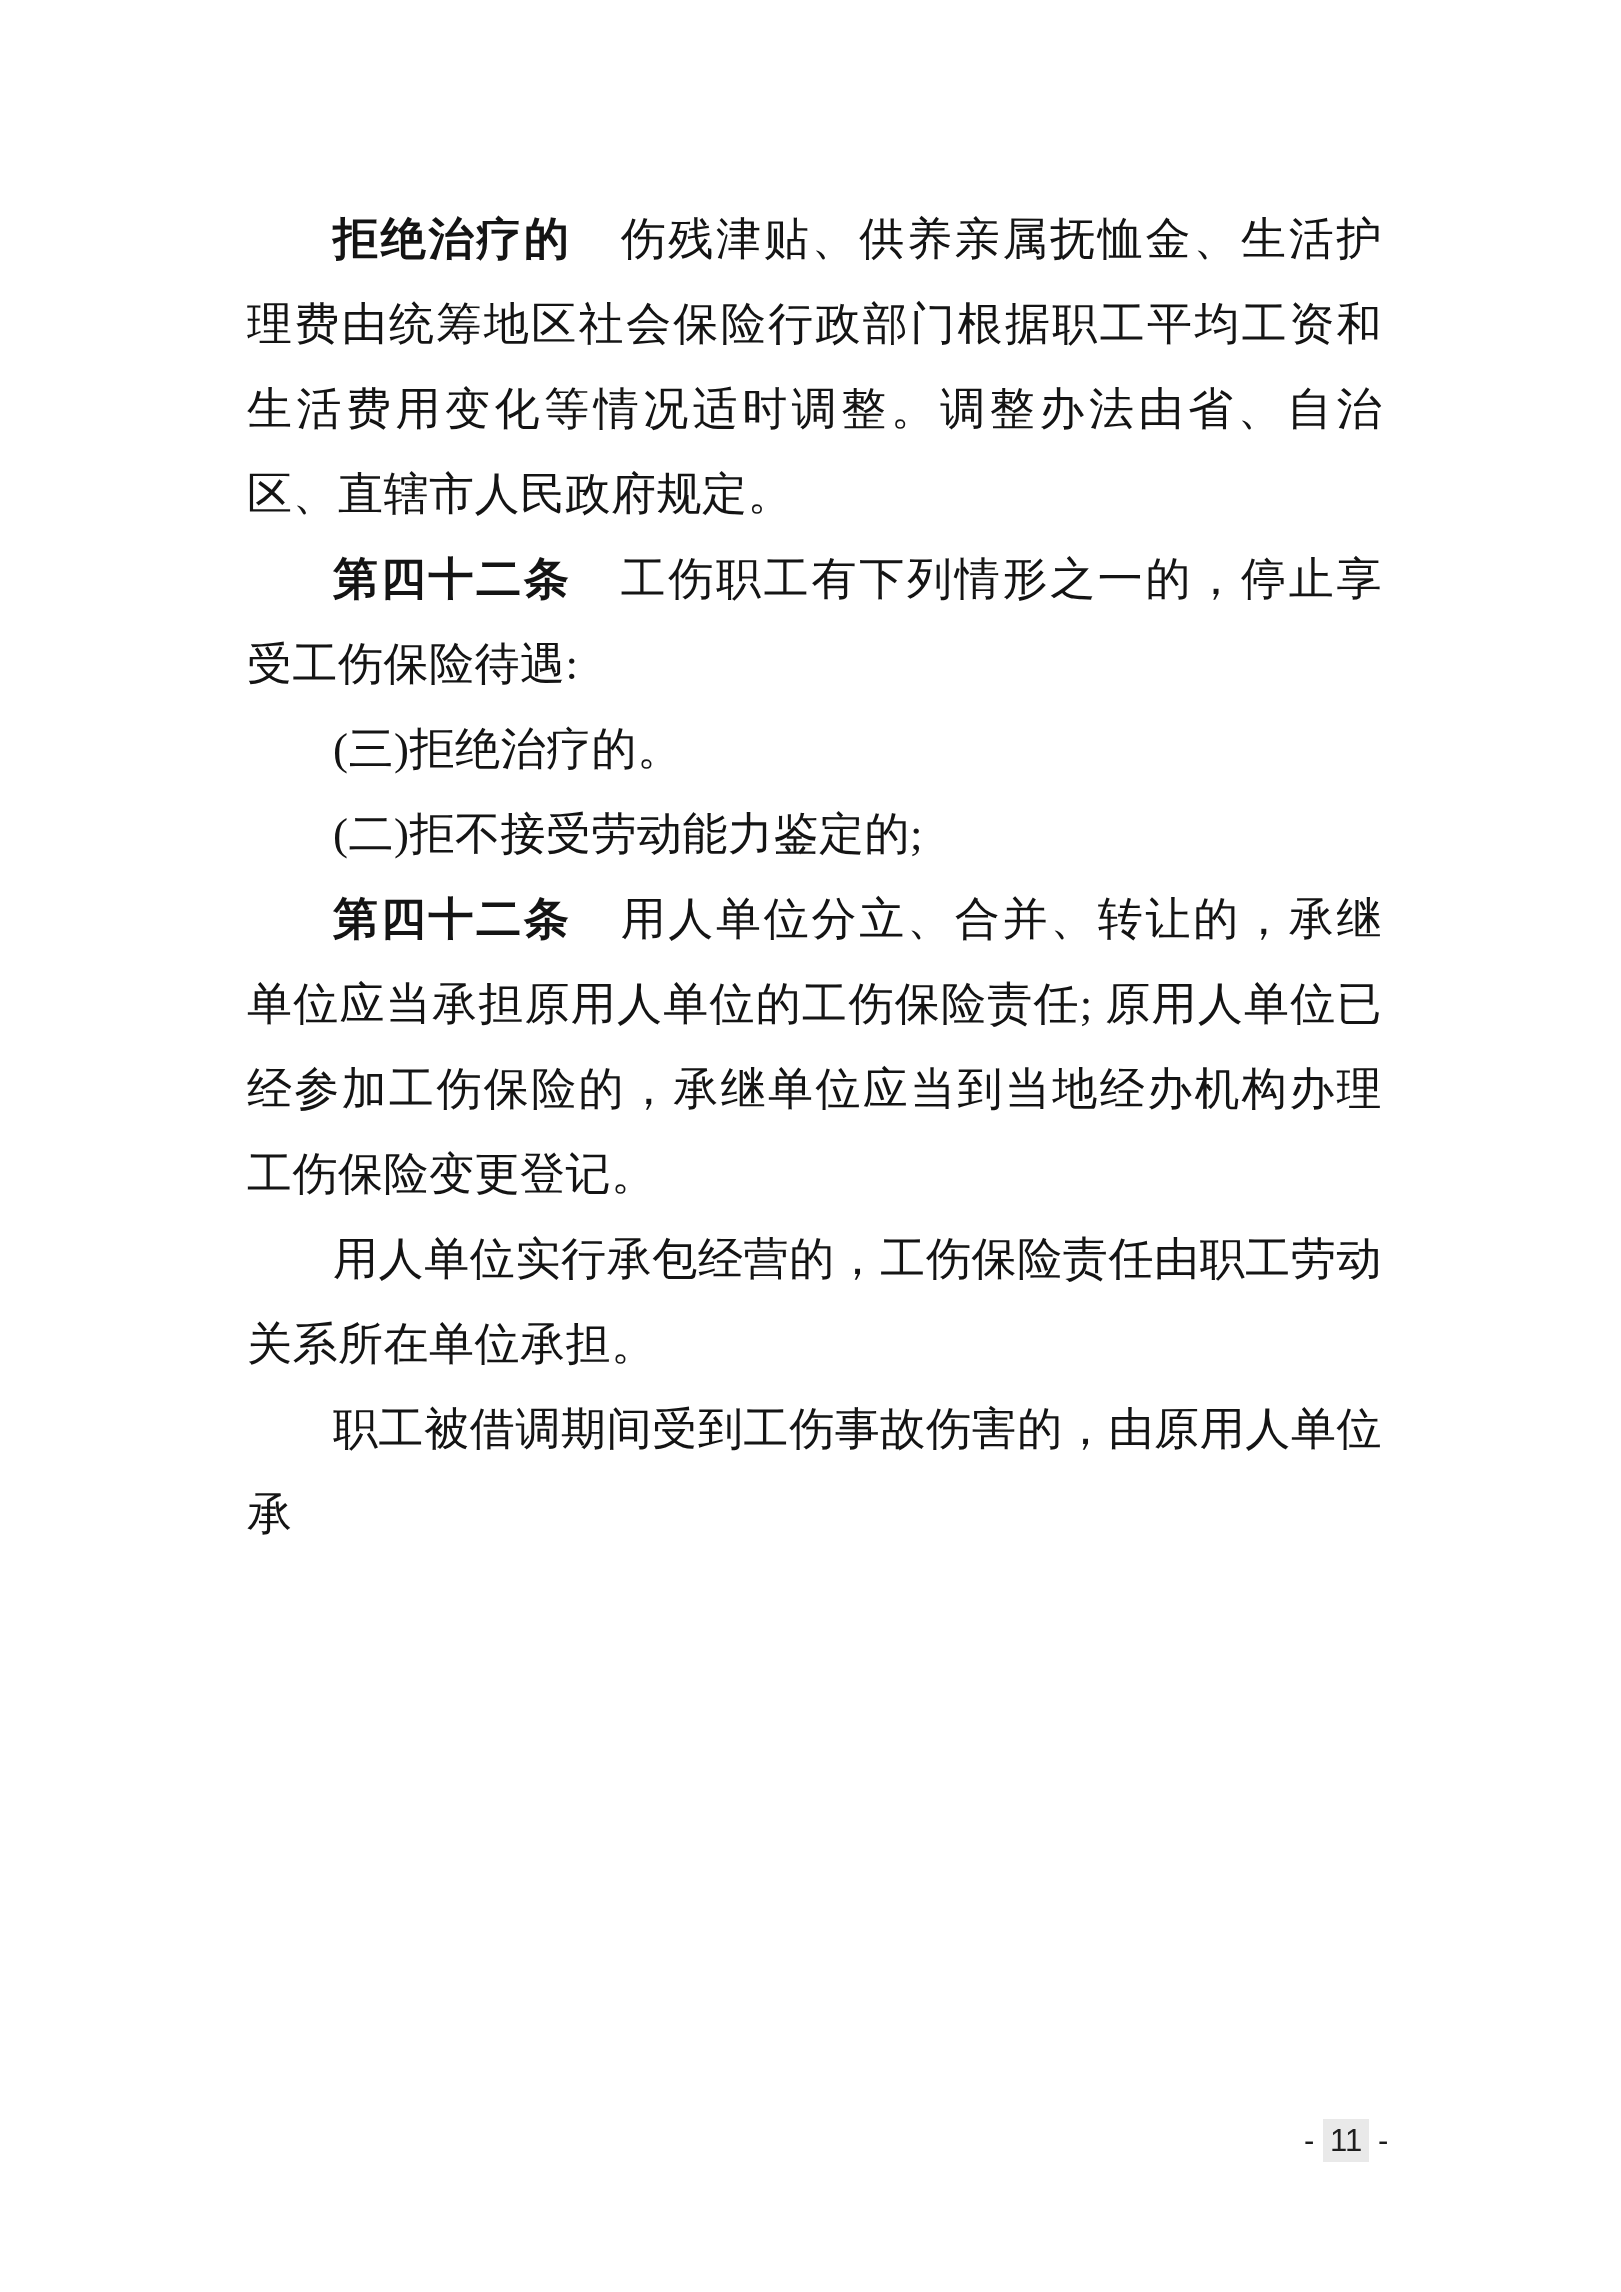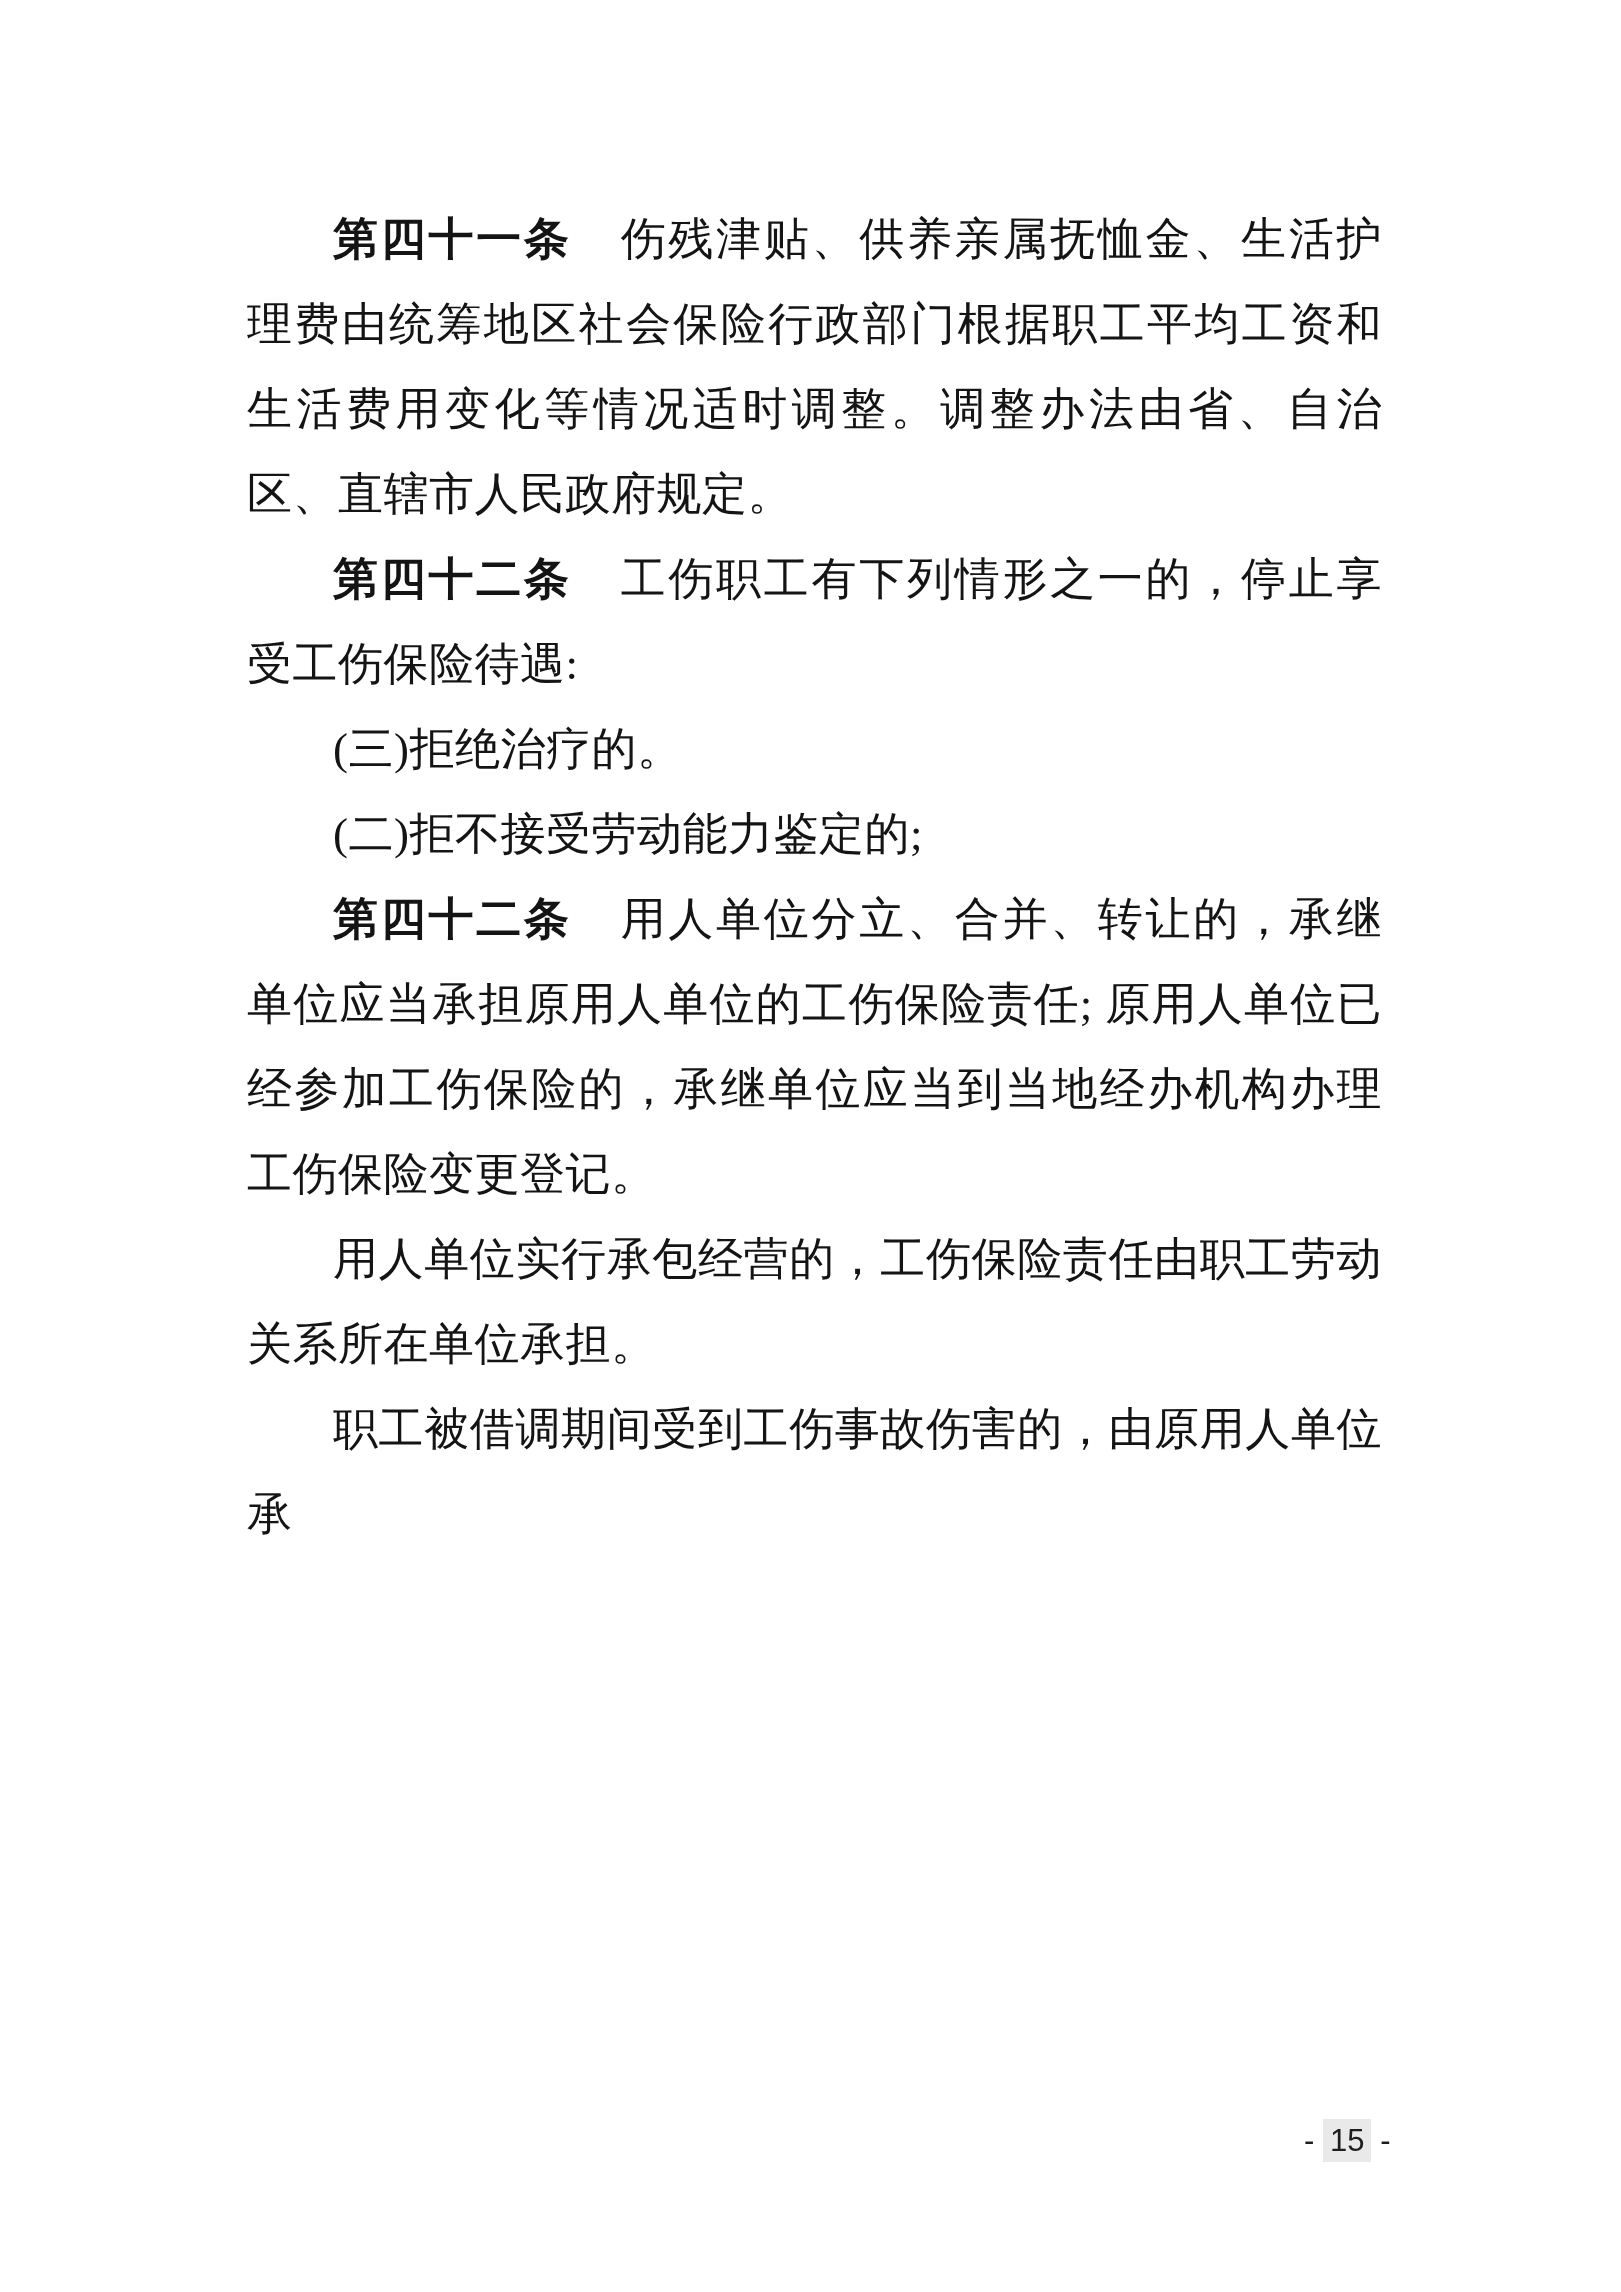--- a/index.html
+++ b/index.html
@@ -59,29 +59,29 @@
     background: #e9e9e9;
     padding: 3.9px 6.9px;
   }
 </style>
 </head>
 <body>
 
 <div class="page">
 
   <div class="content" id="content">
-      <p class="para"><span class="art-heading">第四十一条</span>伤残津贴、供养亲属抚恤金、生活护理费由统筹地区社会保险行政部门根据职工平均工资和生活费用变化等情况适时调整。调整办法由省、自治区、直辖市人民政府规定。</p>
+      <p class="para"><span class="art-heading">拒绝治疗的</span>伤残津贴、供养亲属抚恤金、生活护理费由统筹地区社会保险行政部门根据职工平均工资和生活费用变化等情况适时调整。调整办法由省、自治区、直辖市人民政府规定。</p>
       <p class="para"><span class="art-heading">第四十二条</span>工伤职工有下列情形之一的，停止享受工伤保险待遇:</p>
       <p class="para">(三)拒绝治疗的。</p>
       <p class="para">(二)拒不接受劳动能力鉴定的;</p>
       <p class="para"><span class="art-heading">第四十二条</span>用人单位分立、合并、转让的，承继单位应当承担原用人单位的工伤保险责任; 原用人单位已经参加工伤保险的，承继单位应当到当地经办机构办理工伤保险变更登记。</p>
       <p class="para">用人单位实行承包经营的，工伤保险责任由职工劳动关系所在单位承担。</p>
       <p class="para">职工被借调期间受到工伤事故伤害的，由原用人单位承</p>
     </div>
 
   <div class="footer">
     <span class="pg-dash-left">-</span>
-      <span class="pg-num">15</span>
+      <span class="pg-num">11</span>
       <span class="pg-dash-right">-</span>
   </div>
 
 </div>
 
 
 </body></html>

